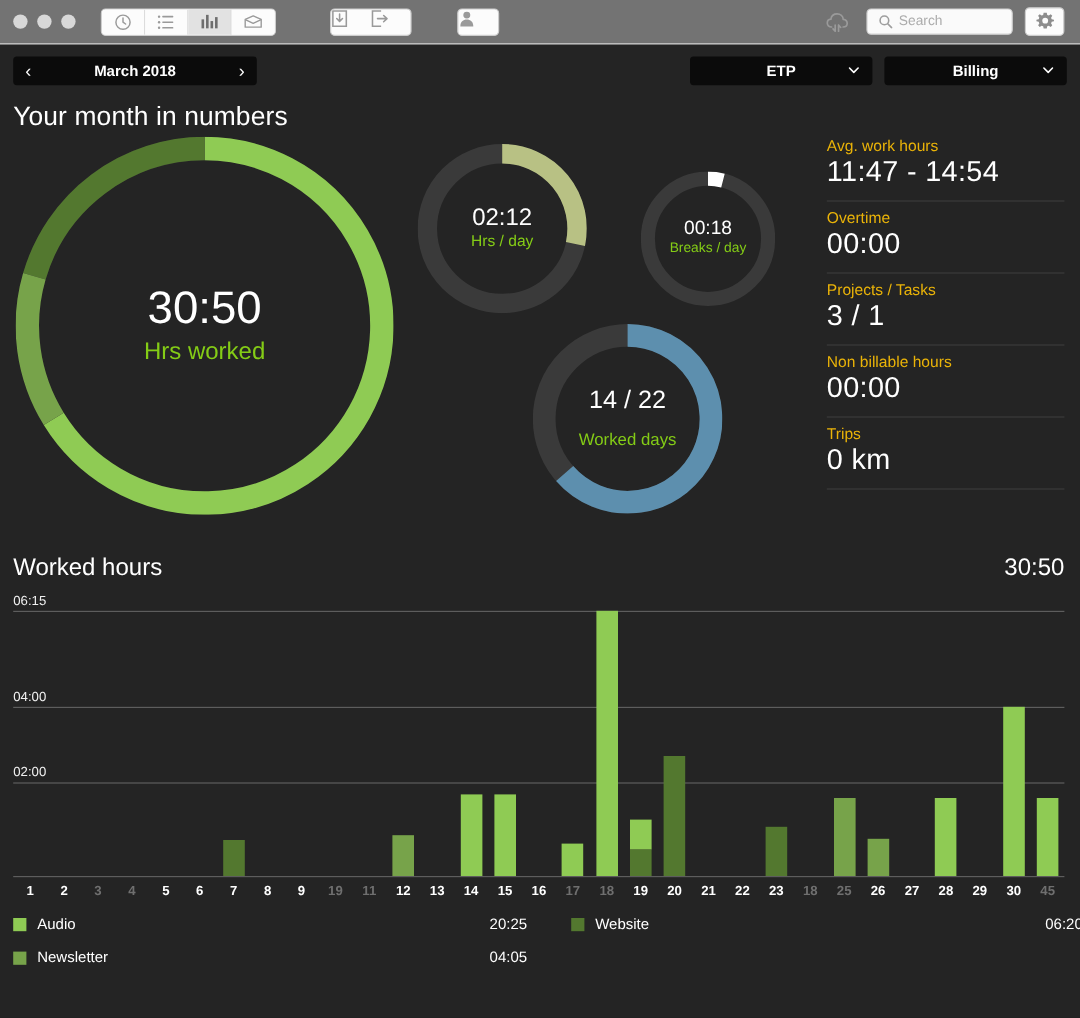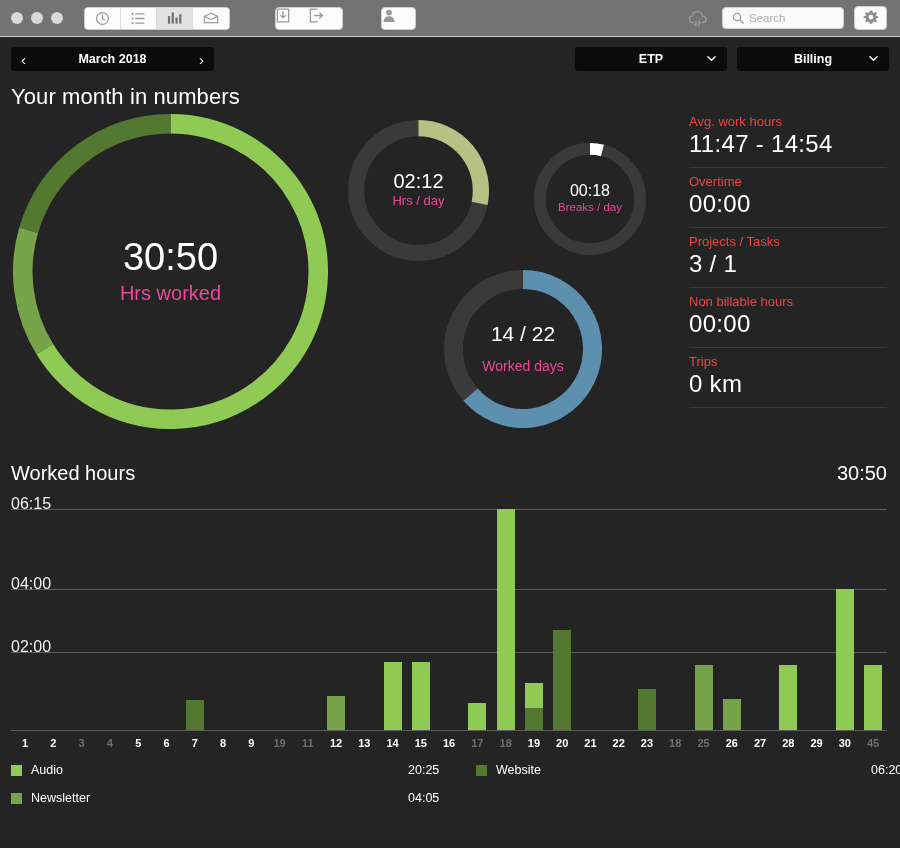--- a/index.html
+++ b/index.html
@@ -96,39 +96,39 @@
   }
 
   
   .donuts { position: relative; height: 330px; }
   .donut { position: absolute; }
   .donut .center {
     position: absolute; left: 0; right: 0; top: 50%;
     transform: translateY(-50%); text-align: center;
   }
   .donut .cval { color: #fff; font-weight: 300; line-height: 1.08; }
-  .donut .clab { color: #ec4899; line-height: 1.3; }
+  .donut .clab { color: #84cc16; line-height: 1.3; }
   #donut-hours { left: 13px; top: 4px; width: 315px; height: 315px; }
   #donut-hours .cval { font-size: 38px; }
   #donut-hours .clab { font-size: 20px; margin-top: 2px; }
   #donut-hrsday { left: 348px; top: 10px; width: 141px; height: 141px; }
   #donut-hrsday .cval { font-size: 20px; }
   #donut-hrsday .clab { font-size: 13px; margin-top: 1px; }
   #donut-breaks { left: 534px; top: 33px; width: 112px; height: 112px; }
   #donut-breaks .cval { font-size: 16px; }
   #donut-breaks .clab { font-size: 11.5px; margin-top: 1px; }
   #donut-days { left: 444px; top: 160px; width: 158px; height: 158px; }
   #donut-days .cval { font-size: 21px; }
   #donut-days .clab { font-size: 14px; margin-top: 11px; }
 
   
   .stats { position: absolute; left: 689px; top: 4px; width: 198px; }
   .stat { padding: 6px 0 9px 0; border-bottom: 1px solid #3a3a3a; }
   .stat:first-child { padding-top: 0; }
-  .stat .slabel { color: #ef4444; font-size: 13px; }
+  .stat .slabel { color: #eab308; font-size: 13px; }
   .stat .svalue { color: #fff; font-size: 24px; font-weight: 300; margin-top: 1px; letter-spacing: 0.3px; }
 
   
   .chart-sec { position: relative; margin-top: 22px; }
   .chart-head {
     display: flex; justify-content: space-between; align-items: baseline;
     padding: 0 13px 0 11px;
   }
   .chart-head .ctitle { color: #fff; font-size: 20px; }
   .chart-head .ctotal { color: #fff; font-size: 20px; }
@@ -136,21 +136,21 @@
   .plot {
     position: relative; margin: 24px 13px 0 11px;
     height: 222px;
   }
   .gridline {
     position: absolute; left: 0; right: 0; height: 1px;
     background: #5d5d5d;
   }
   .gridline .gtick {
     position: absolute; left: 0; top: -14px;
-    color: #f0f0f0; font-size: 16px;
+    color: #f0f0f0; font-size: 11px;
   }
   .axis-base {
     position: absolute; left: 0; right: 0; bottom: 0;
     height: 1px; background: #5d5d5d;
   }
   .bars {
     position: absolute; left: 0; right: 0; bottom: 1px; top: 0;
     display: flex; align-items: flex-end;
   }
   .bcol { flex: 1 1 0; display: flex; flex-direction: column;

